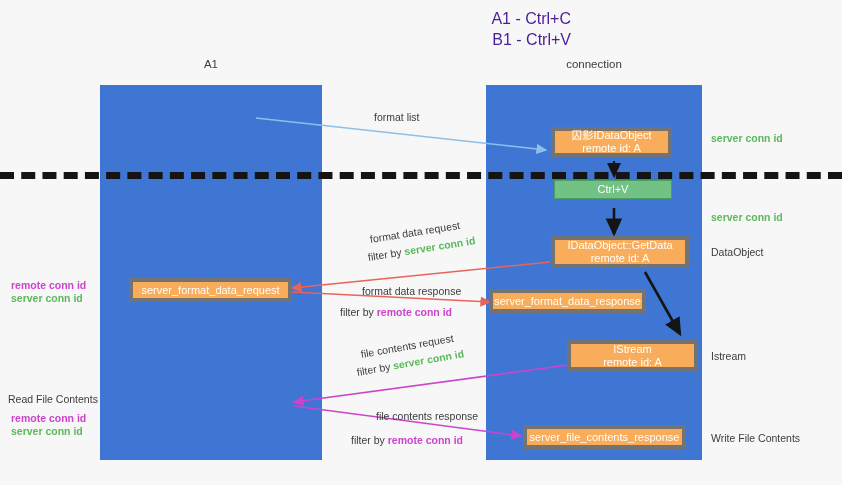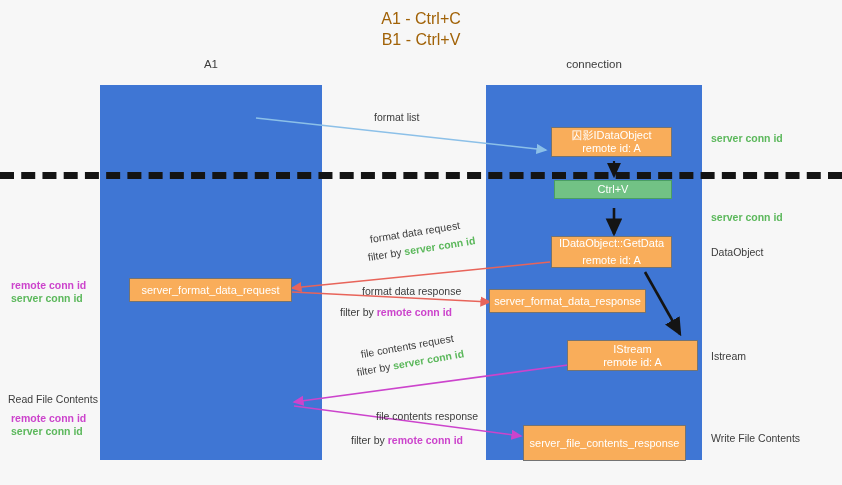--- a/index.html
+++ b/index.html
@@ -1,23 +1,23 @@
 <!DOCTYPE html>
 <html><head>
 <meta charset="utf-8">
 <style>
   html,body{margin:0;padding:0;}
   body{width:842px;height:485px;background:#f7f7f7;font-family:"Liberation Sans",sans-serif;overflow:hidden;}
   #stage{position:relative;width:842px;height:485px;}
   .lane{position:absolute;background:#3f76d4;}
   .lane-hdr{position:absolute;text-align:center;color:#3c3c3c;font-size:11.5px;line-height:13px;}
-  .title{position:absolute;text-align:center;color:#a16207;font-size:16px;line-height:21px;}
+  .title{position:absolute;text-align:right;color:#4c1d95;font-size:16px;line-height:21px;}
   .box{position:absolute;box-sizing:border-box;display:flex;flex-direction:column;align-items:center;justify-content:center;color:#fff;font-size:11px;line-height:13px;text-align:center;}
   .box.green{background:#72c285;border:1px solid #4a9e63;}
-  .box.orange{background:#f9ad5a;border:1px solid #737373;}
+  .box.orange{background:#f9ad5a;border:4px solid #737373;}
   .dashed{position:absolute;left:0;width:842px;height:0;border-top:7px dashed #141414;}
   .lbl{position:absolute;font-size:10.5px;line-height:13px;white-space:nowrap;}
   .gray{color:#3c3c3c;}
   .green-t{color:#5cb85c;font-weight:bold;}
   .mag-t{color:#cc44cc;font-weight:bold;}
   .rot-a{transform:rotate(-9deg);transform-origin:left center;}
   .rot-b{transform:rotate(-10deg);transform-origin:left center;}
   svg.arrows{position:absolute;left:0;top:0;width:842px;height:485px;pointer-events:none;}
   .side{position:absolute;font-size:10.5px;line-height:13px;white-space:nowrap;}
 </style>
@@ -71,40 +71,40 @@
 
   <div class="box orange" style="left:551px;top:127px;width:121px;height:30px;">
     <span>囚影IDataObject</span>
     <span>remote id: A</span>
   </div>
 
   <div class="box green" style="left:554px;top:180px;width:118px;height:19px;">
     <span>Ctrl+V</span>
   </div>
 
-  <div class="box orange" style="left:551px;top:236px;width:121px;height:32px;justify-content:space-between;">
+  <div class="box orange" style="left:551px;top:236px;width:138px;height:32px;">
     <span>IDataObject::GetData</span>
     <span>remote id: A</span>
   </div>
 
   <div class="box orange" style="left:567px;top:340px;width:131px;height:31px;">
     <span>IStream</span>
     <span>remote id: A</span>
   </div>
 
   <div class="box orange" style="left:129px;top:278px;width:163px;height:24px;">
     <span>server_format_data_request</span>
   </div>
 
   <div class="box orange" style="left:489px;top:289px;width:157px;height:24px;">
     <span>server_format_data_response</span>
   </div>
 
 
-  <div class="box orange" style="left:523px;top:425px;width:163px;height:36px;">
+  <div class="box orange" style="left:523px;top:425px;width:163px;height:24px;">
     <span>server_file_contents_response</span>
   </div>
 
   <div class="lbl gray" style="left:374px;top:111px;">format list</div>
 
   <div class="lbl gray rot-a" style="left:370px;top:233px;">format data request</div>
   <div class="lbl rot-a" style="left:368px;top:251px;">
     <span class="gray">filter by </span><span class="green-t">server conn id</span>
   </div>
 

